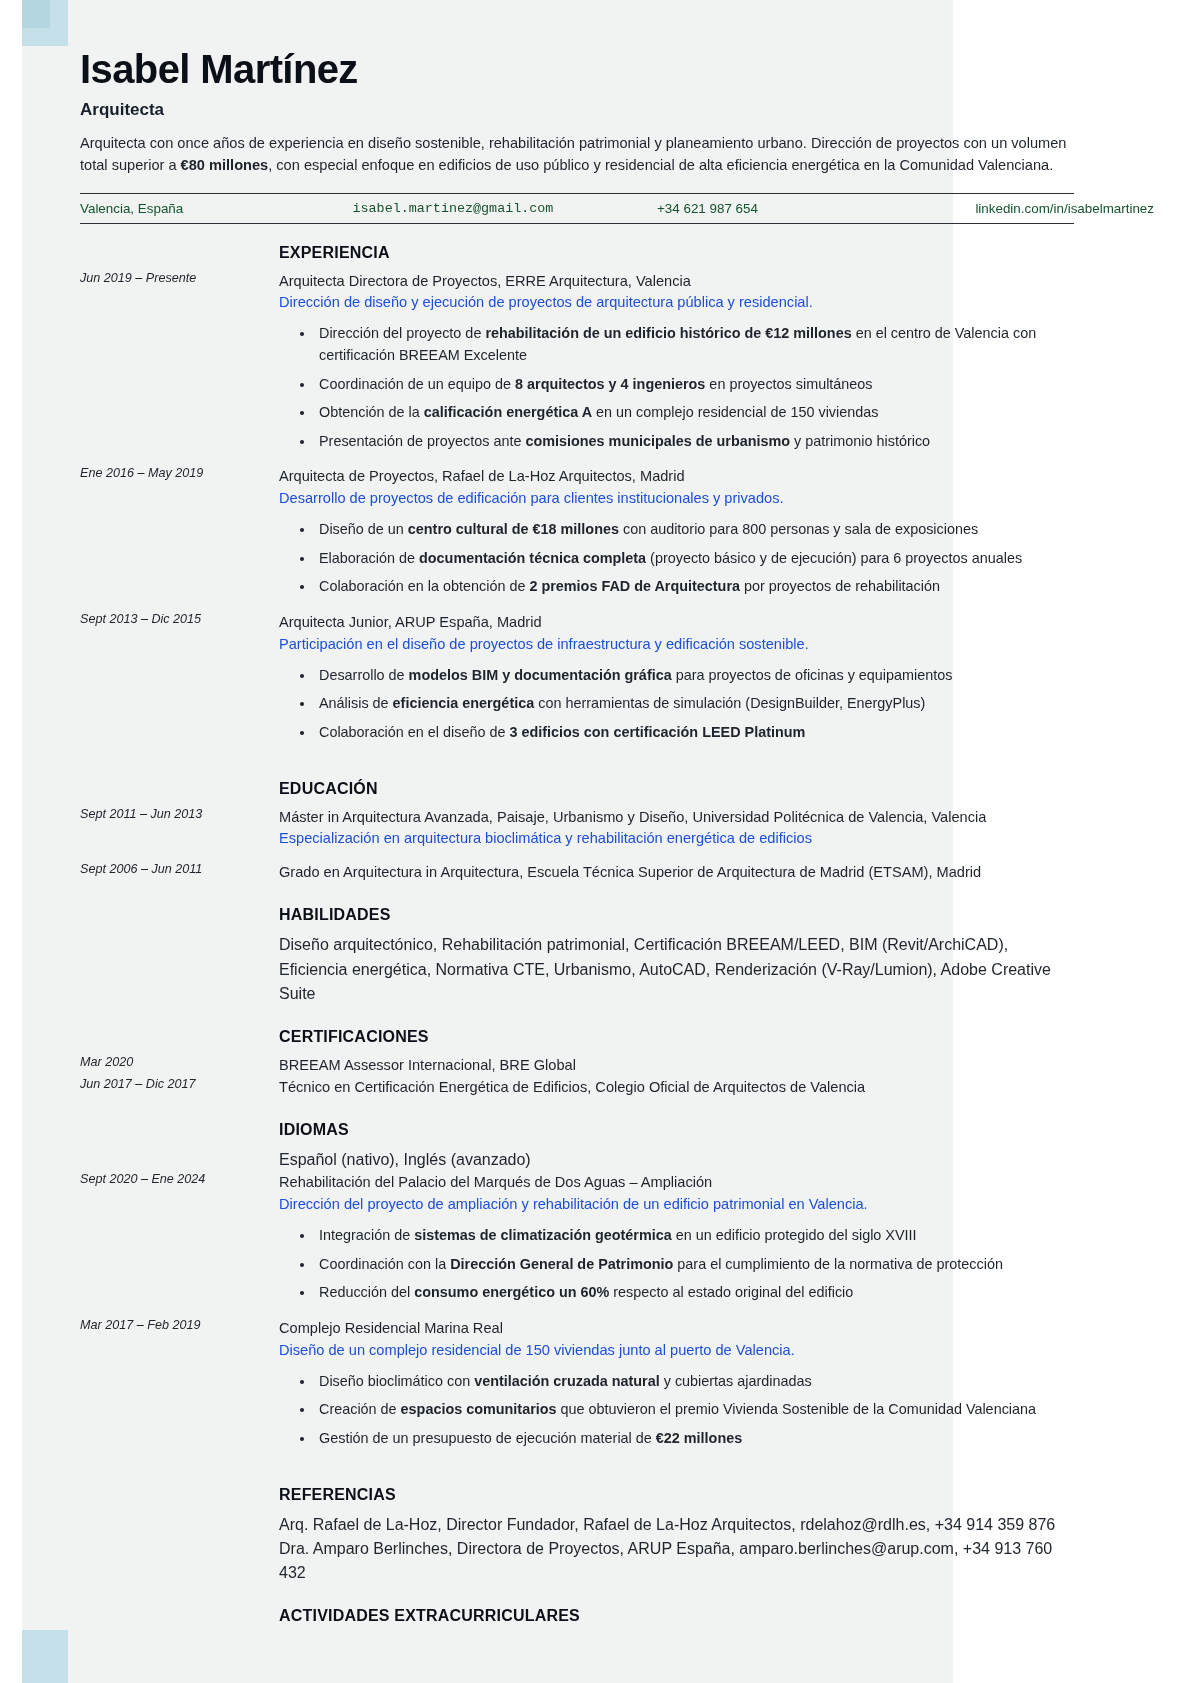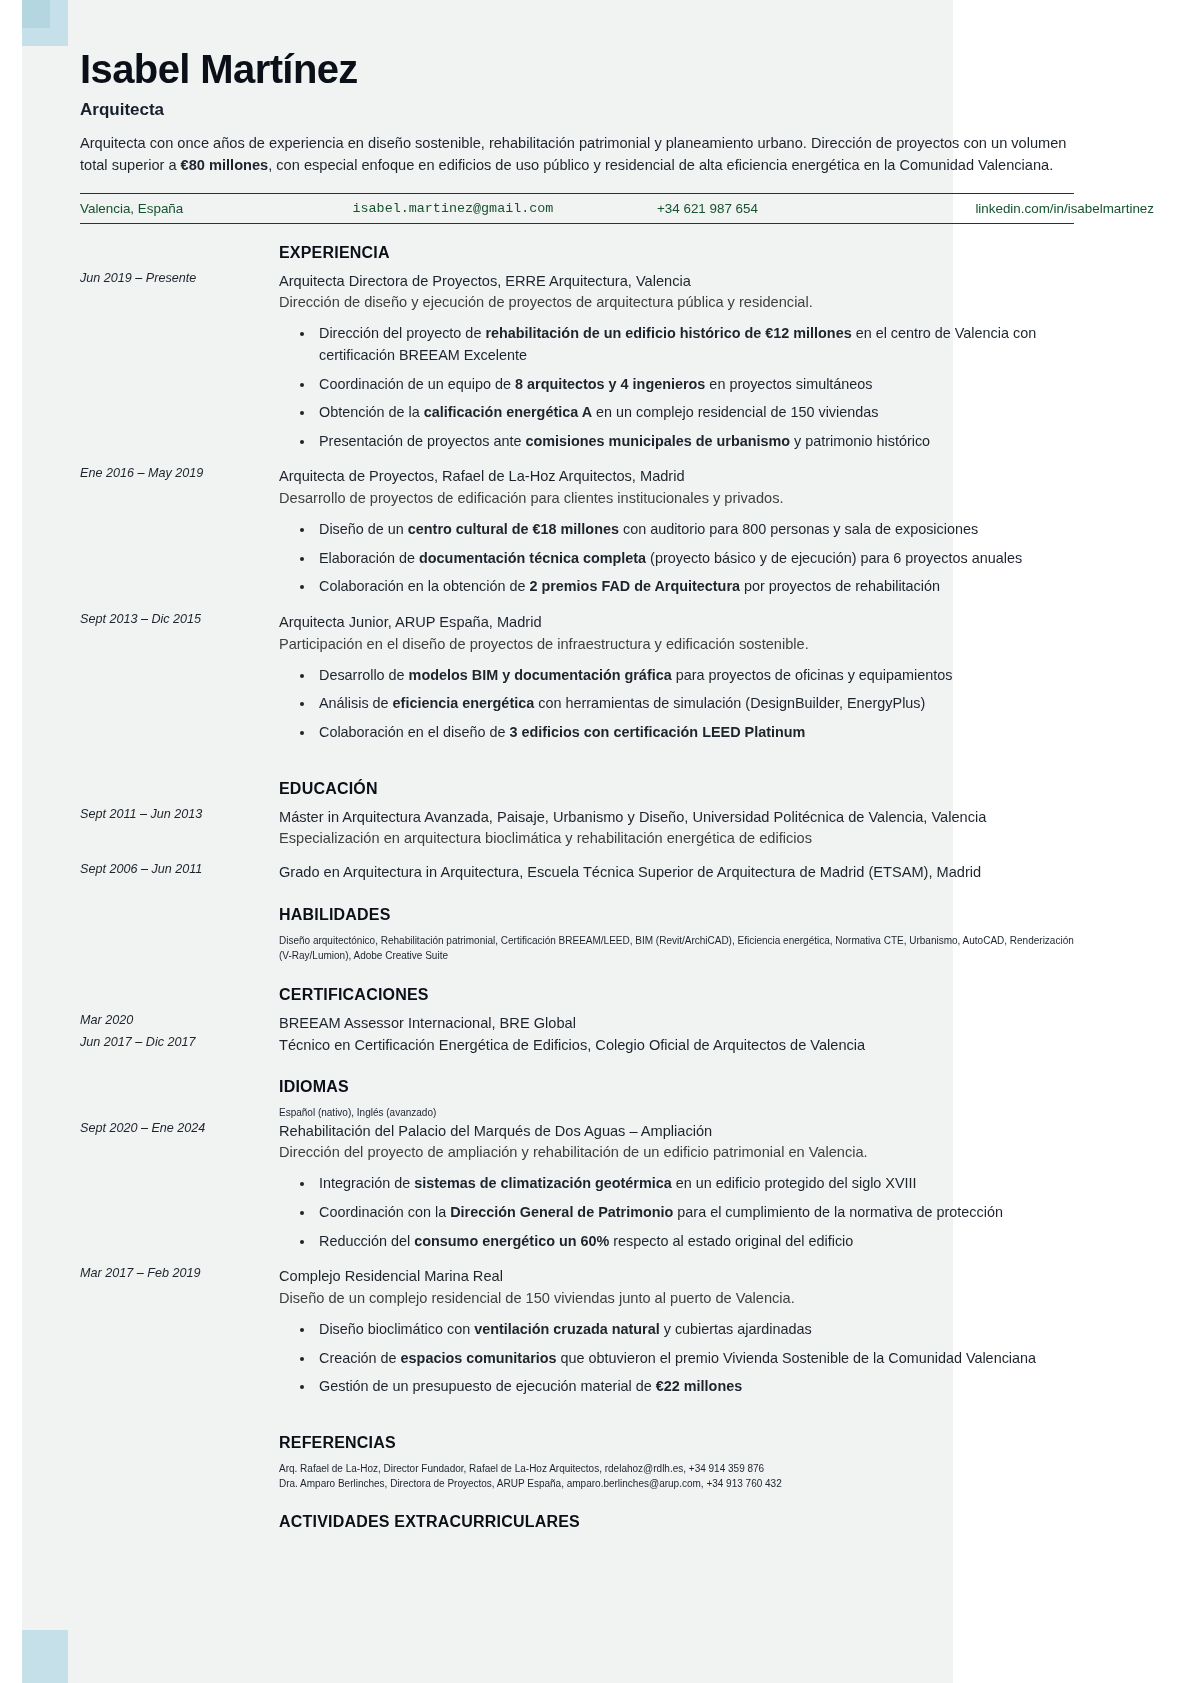--- a/index.html
+++ b/index.html
@@ -92,37 +92,37 @@
     margin: 22px 0 9px 0;
   }
   .sec-head.first { margin-top: 20px; }
   .entry-title {
     font-size: 14.6px;
     color: #1d242c;
     line-height: 1.5;
   }
   .entry-sub {
     font-size: 14.6px;
-    color: #404040;
+    color: #1d4ed8;
     line-height: 1.5;
   }
   ul.bullets {
     margin: 9px 0 14px 0;
     padding-left: 36px;
   }
   ul.bullets li {
     font-size: 14.4px;
     color: #1d242c;
     line-height: 1.5;
     margin-bottom: 7px;
     padding-left: 4px;
   }
   ul.bullets li b { font-weight: bold; }
   .para {
-    font-size: 10px;
+    font-size: 16px;
     color: #1d242c;
     line-height: 1.52;
   }
   .row-gap { height: 12px; }
 </style>
 </head>
 <body>
 
 <div class="page">
   <div class="corner corner-tl-outer"></div>

